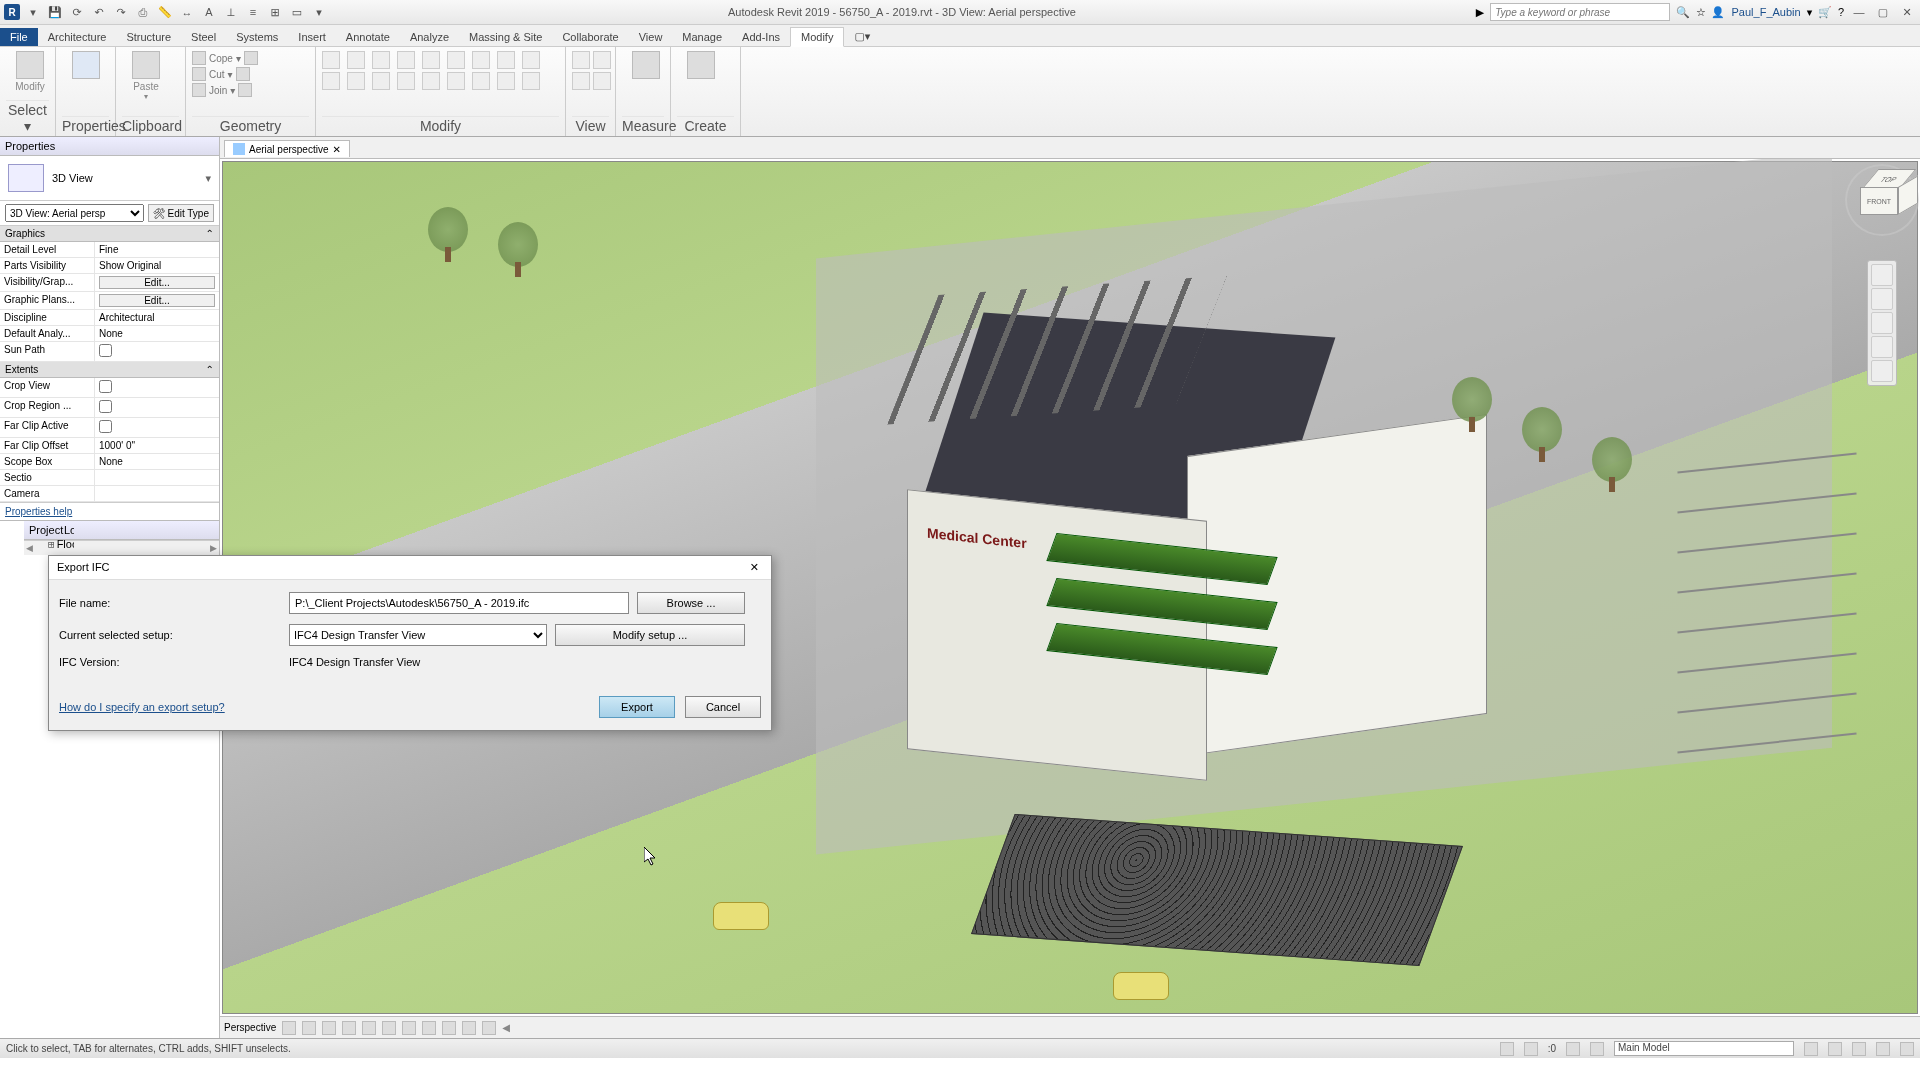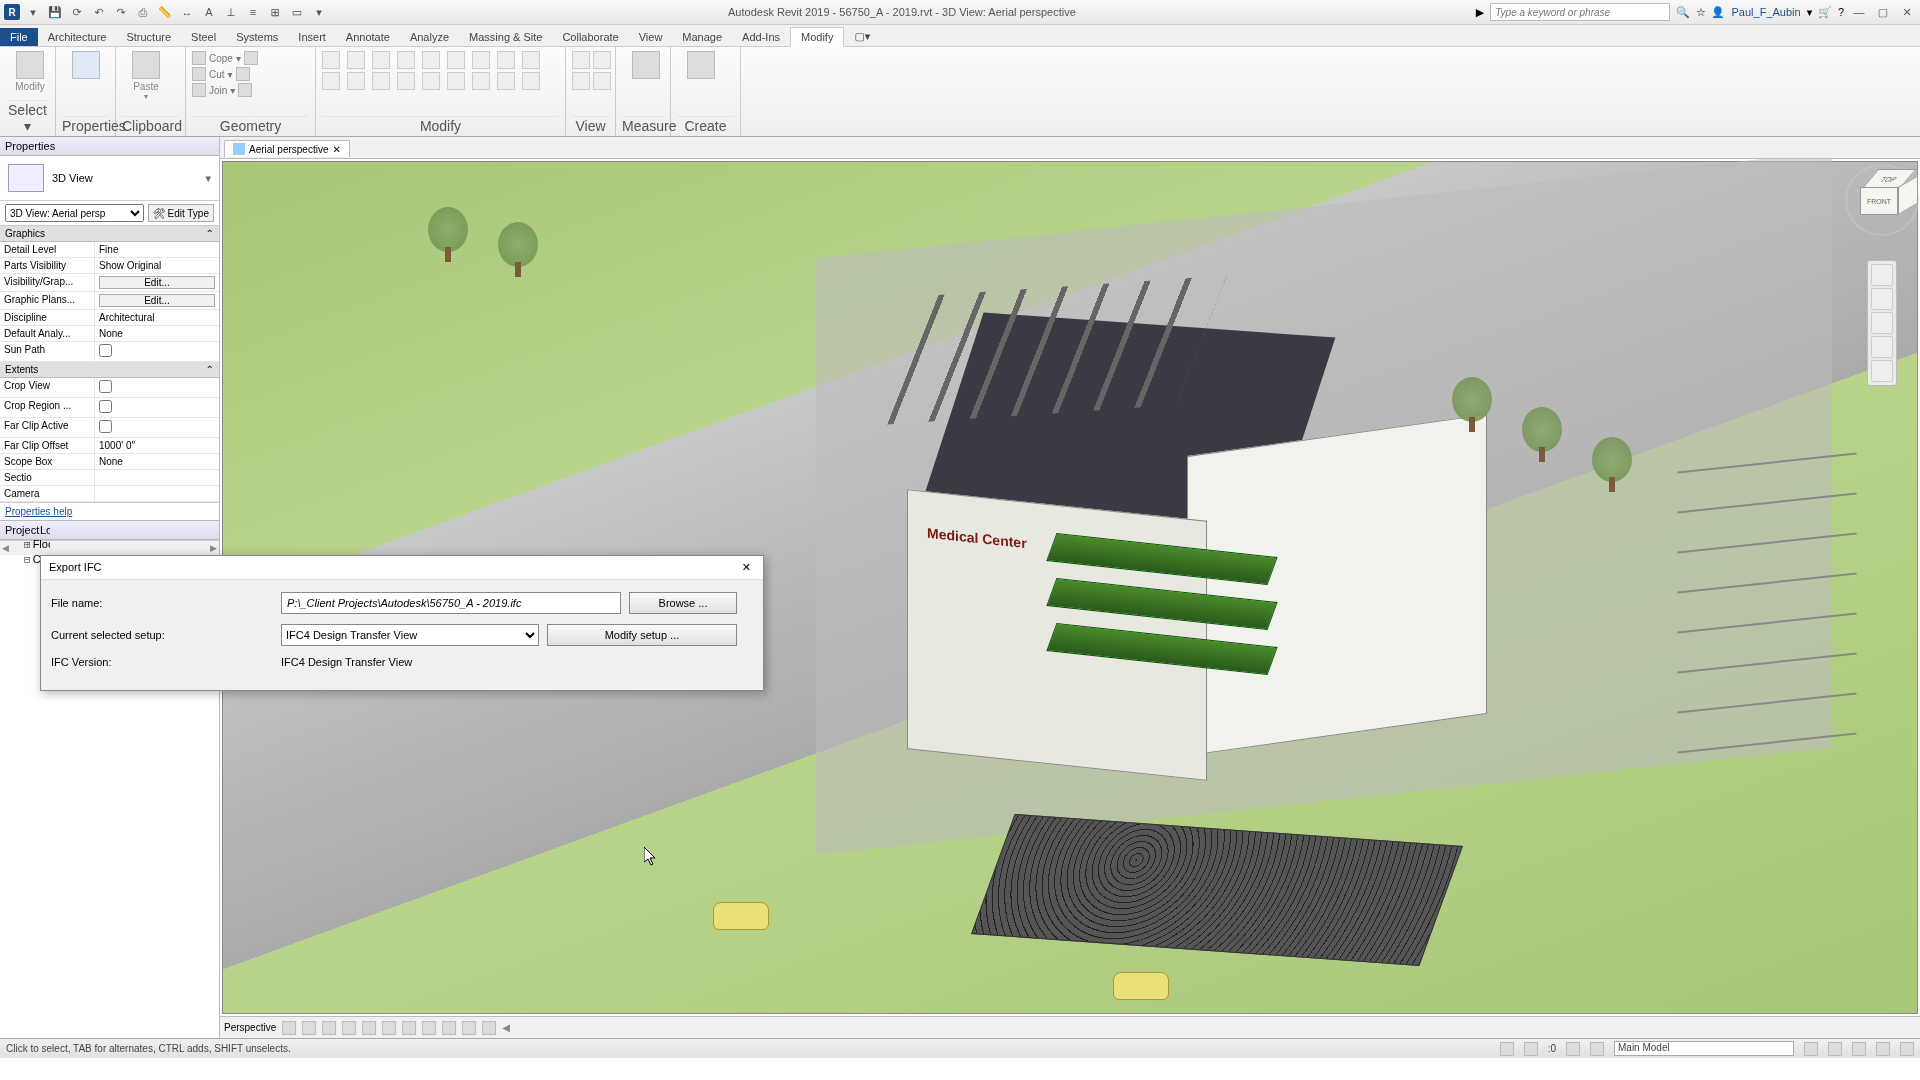--- a/index.html
+++ b/index.html
@@ -47,21 +47,21 @@
 .palette .row-head select { flex: 1; font-size: 10px; height: 18px; }
 .palette .row-head .etbtn { border: 1px solid #aaa; background: #f0f0f0; font-size: 10px; padding: 0 4px; display: flex; align-items: center; gap: 2px; }
 .palette .group { background: #e0e0e0; padding: 2px 5px; font-size: 10px; border-bottom: 1px solid #bbb; display: flex; justify-content: space-between; }
 .palette .prop { display: flex; border-bottom: 1px solid #e5e5e5; font-size: 10px; background: #fff; }
 .palette .prop .k { width: 95px; padding: 2px 4px; border-right: 1px solid #e5e5e5; }
 .palette .prop .v { flex: 1; padding: 2px 4px; }
 .palette .prop .v .editbtn { display: block; text-align: center; border: 1px solid #aaa; background: #f0f0f0; }
 .palette .apply { color: #1b4f8c; text-decoration: underline; padding: 3px 5px; font-size: 10px; background: #fff; border-top: 1px solid #ccc; }
 
 
-.pbrowser { border-top: 1px solid #bbb; background: #fff; flex: 1; overflow: hidden; display: flex; flex-direction: column; }
+.pbrowser { border-top: 1px solid #bbb; background: #fff; flex: 1; overflow: hidden; display: flex; flex-direction: column; padding-left: 24px; }
 .pbrowser .pbtitle { background: linear-gradient(to bottom,#eef,#dde); padding: 3px 5px; font-size: 11px; border-bottom: 1px solid #bbb; }
 .pbrowser .tree { font-size: 11px; padding: 2px; flex: 1; overflow: hidden; }
 .pbrowser .tree .n1 { padding-left: 22px; }
 .pbrowser .tree .n2 { padding-left: 38px; }
 .pbrowser .tree div { padding: 1px 0; white-space: nowrap; }
 .pbrowser .tree .exp { color: #666; margin-right: 2px; font-family: monospace; }
 .pbrowser .sb { height: 15px; border-top: 1px solid #ccc; background: #f0f0f0; display: flex; align-items: center; justify-content: space-between; padding: 0 2px; font-size: 9px; color: #888;}
 
 
 .viewport { flex: 1; position: relative; background: #fff; display: flex; flex-direction: column; }
@@ -84,27 +84,27 @@
 .navtools { display: flex; flex-direction: column; gap: 2px; background: rgba(240,240,240,0.9); border: 1px solid #bbb; border-radius: 3px; padding: 3px; }
 .navtools div { width: 22px; height: 22px; background: #eee; border: 1px solid #ccc; border-radius: 2px; }
 
 
 .statusbar { height: 20px; background: linear-gradient(to bottom,#f0f0f0,#e0e0e0); border-top: 1px solid #aaa; display: flex; align-items: center; padding: 0 6px; font-size: 10px; color: #444; gap: 10px; }
 .statusbar .spacer { flex: 1; }
 .statusbar .wsdrop { border: 1px solid #aaa; height: 15px; width: 180px; background: #fff; padding: 0 3px; }
 .statusbar .sico { width: 14px; height: 14px; background: #ddd; border: 1px solid #bbb; }
 
 
-.dialog { position: absolute; left: 40px; top: 555px; width: 724px; background: #f0f0f0; border: 1px solid #888; box-shadow: 2px 2px 10px rgba(0,0,0,0.3); z-index: 100; }
+.dialog { position: absolute; left: 48px; top: 555px; width: 724px; background: #f0f0f0; border: 1px solid #888; box-shadow: 2px 2px 10px rgba(0,0,0,0.3); z-index: 100; }
 .dialog .dtitle { padding: 5px 8px; font-size: 11px; background: #fff; border-bottom: 1px solid #ddd; display: flex; justify-content: space-between; }
 .dialog .dtitle .close { cursor: pointer; padding: 0 4px; }
 .dialog .dbody { padding: 12px 10px; }
 .dialog .drow { display: flex; align-items: center; margin-bottom: 10px; }
 .dialog .drow .dlabel { width: 230px; font-size: 11px; }
-.dialog input[type=text] { height: 22px; border: 1px solid #888; padding: 0 5px; font-size: 11px; background: #fff; font-style: italic; }
+.dialog input[type=text] { height: 22px; border: 1px solid #888; padding: 0 5px; font-size: 11px; background: #fff; }
 .dialog select { height: 22px; border: 1px solid #888; font-size: 11px; background: #fff; }
 .dialog .dbtn { height: 22px; border: 1px solid #888; background: linear-gradient(to bottom,#fafafa,#e0e0e0); font-size: 11px; cursor: pointer; display: inline-flex; align-items: center; justify-content: center; }
 .dialog .dbtn.primary { background: linear-gradient(to bottom,#cde8f5,#a6d0e8); border: 1px solid #5a9bc0; }
 .dialog .projects { border: 1px solid #888; background: #fff; height: 75px; padding: 4px; font-size: 11px; }
 .dialog .dfoot { display: flex; align-items: center; padding: 6px 10px 12px; }
 .dialog .dfoot a { color: #1b4f8c; text-decoration: underline; font-size: 11px; }
 .dialog .dfoot .gap { flex: 1; }
 
 
 .cursor { position: absolute; z-index: 200; width: 0; height: 0; }
@@ -486,19 +486,26 @@
       <div class="dlabel">Current selected setup:</div>
       <select style="width:258px"><option>IFC4 Design Transfer View</option></select>
       <span style="width:8px"></span>
       <button class="dbtn" style="width:190px">Modify setup ...</button>
     </div>
     <div class="drow">
       <div class="dlabel">IFC Version:</div>
       <div>IFC4 Design Transfer View</div>
     </div>
   </div>
+  <div class="dfoot">
+    <a href="#">How do I specify an export setup?</a>
+    <span class="gap"></span>
+    <button class="dbtn primary" style="width:76px">Export</button>
+    <span style="width:10px"></span>
+    <button class="dbtn" style="width:76px">Cancel</button>
+  </div>
 </div>
 
 <div class="cursor" style="left:644px; top:847px">
   <svg width="16" height="20">
       <path d="M0,0 L0,15 L4,12 L7,18 L9,17 L6,11 L11,11 Z" fill="#fff" stroke="#000" stroke-width="1"></path>
     </svg>
 </div>
 
 </body></html>

